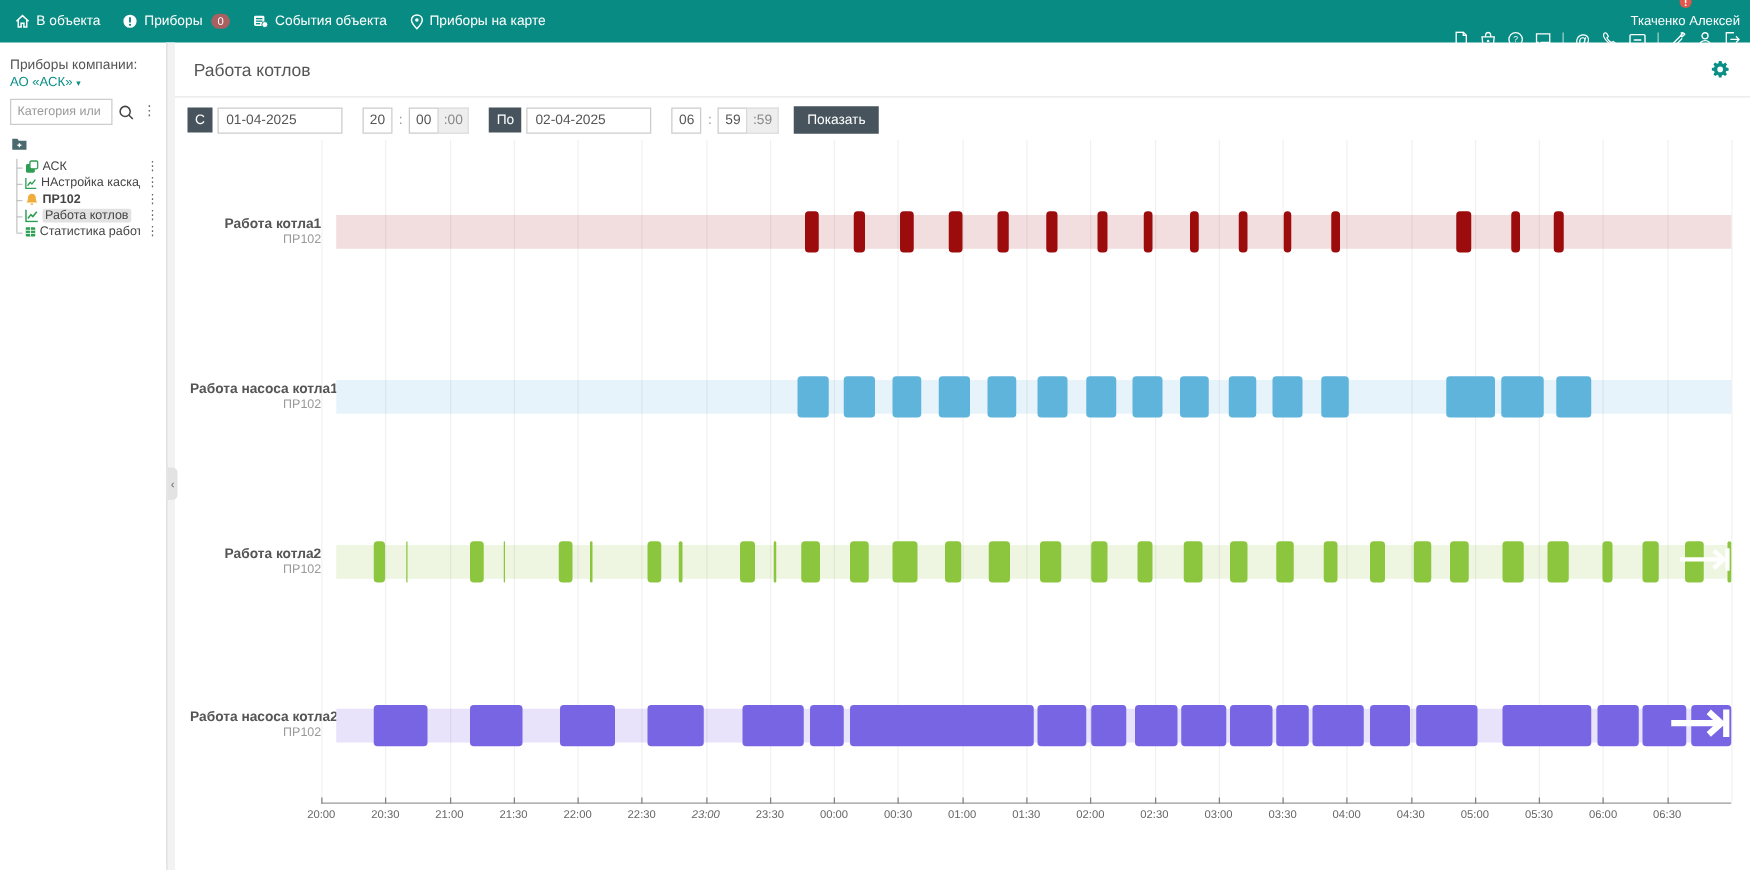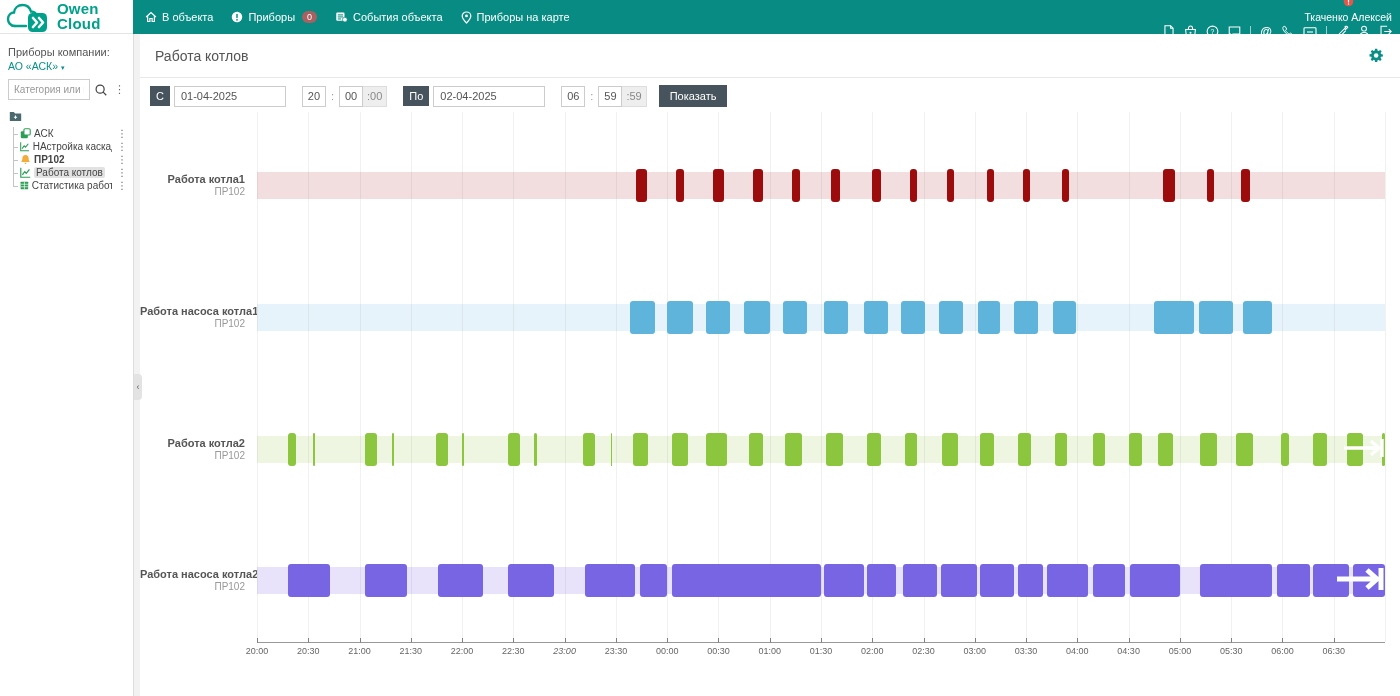--- a/index.html
+++ b/index.html
@@ -66,21 +66,21 @@
   .content { flex:1; display:flex; flex-direction:column; background:#fff; }
   .content-header {
     height:44px; border-bottom:1px solid #e8e8e8; display:flex; align-items:center;
     padding:0 15px; justify-content:space-between;
   }
   .panel-title { font-size:14px; color:#555; }
   .gear { cursor:pointer; display:flex; }
   .filterbar { display:flex; align-items:center; gap:4px; padding:8px 0 6px 10px; height:34px; }
   .tag { background:#47545d; color:#fff; font-size:11px; padding:3px 6px; line-height:1.3; }
   .date-input {
-    width:112px; height:21px; border:1px solid #ccc; font-size:11px; padding:2px 6px; color:#555;
+    width:100px; height:21px; border:1px solid #ccc; font-size:11px; padding:2px 6px; color:#555;
     font-family:"Liberation Sans", sans-serif;
   }
   .time-input {
     width:24px; height:21px; border:1px solid #ccc; font-size:11px; text-align:center; color:#555;
     font-family:"Liberation Sans", sans-serif; padding:0;
   }
   .colon { color:#999; font-size:11px; padding:0 1px; }
   .sec-box {
     height:21px; background:#eee; border:1px solid #ddd; border-left:none; color:#888;
     font-size:11px; display:flex; align-items:center; padding:0 4px; margin-left:-4px;
@@ -89,47 +89,34 @@
   .show-btn {
     background:#47545d; color:#fff; border:none; font-size:11px; padding:5px 11px; cursor:pointer;
     font-family:"Liberation Sans", sans-serif; margin-left:8px;
   }
   .chart-heading { text-align:center; font-size:12.5px; color:#444; height:26px; line-height:22px; }
   
   .chart { position:relative; flex:1; }
   .plot-zone { position:absolute; left:117px; right:15px; top:0; height:530px; pointer-events:none; }
   .gridline { position:absolute; top:0; bottom:0; width:1px; background:rgba(0,0,0,0.055); z-index:2; }
   .track-row { position:absolute; left:0; right:15px; height:27px; display:flex; }
-  .track-labels { width:117px; flex:0 0 auto; text-align:right; padding-right:12px; line-height:1.2; margin-top:1px; }
+  .track-labels { width:117px; flex:0 0 auto; text-align:right; padding-right:12px; line-height:1.2; margin-top:1px;margin-left:12px; }
   .track-name { font-size:11px; font-weight:bold; color:#555; white-space:nowrap; }
   .track-device { font-size:10px; color:#999; }
   .band { flex:1; position:relative; }
   .bar { position:absolute; top:-3px; height:33px; border-radius:3px; z-index:3; }
   .scroll-arrow { position:absolute; right:1px; top:50%; transform:translateY(-50%); z-index:4; cursor:pointer; }
   .axis { position:absolute; left:117px; right:15px; top:530px; height:20px; border-top:1px solid #999; }
   .axis-tick { position:absolute; top:-5px; width:1px; height:5px; background:#888; }
   .axis-label { position:absolute; top:3px; transform:translateX(-50%); font-size:9px; color:#666; white-space:nowrap; }
 </style>
 </head>
 <body>
 
 <div class="topbar">
-  <div class="logo-box">
-    <svg width="46" height="32" viewBox="0 0 46 32">
-      <path d="M9 25 C4 25 2 21 2 18 C2 14 5 11.5 8 11.5 C8.5 7 12 4 16.5 4 C21 4 24 7 25 10.5 C28 10.5 30.5 12.5 31 15" fill="none" stroke="#00a18b" stroke-width="2.4" stroke-linecap="round"></path>
-      <path d="M9 25 L20 25" fill="none" stroke="#00a18b" stroke-width="2.4" stroke-linecap="round"></path>
-      <rect x="22" y="12" width="19" height="19" rx="4.5" fill="#00a18b"></rect>
-      <polyline points="27,17 31,21.5 27,26" fill="none" stroke="#fff" stroke-width="2.6" stroke-linecap="round" stroke-linejoin="round"></polyline>
-      <polyline points="33,17 37,21.5 33,26" fill="none" stroke="#fff" stroke-width="2.6" stroke-linecap="round" stroke-linejoin="round"></polyline>
-    </svg>
-    <div class="logo-text">
-      <div>Owen</div>
-      <div>Cloud</div>
-    </div>
-  </div>
   <div class="navbar">
     <div class="nav-item">
       <svg width="12" height="12" viewBox="0 0 16 16">
           <path d="M1.5 8 L8 2 L14.5 8 M3.5 7 V14 H6.5 V10 H9.5 V14 H12.5 V7" fill="none" stroke="#fff" stroke-width="1.6"></path>
         </svg>
       <span>В объекта</span>
     </div>
     <div class="nav-item">
       <svg width="12" height="12" viewBox="0 0 16 16">
           <circle cx="8" cy="8" r="7" fill="#fff"></circle>

